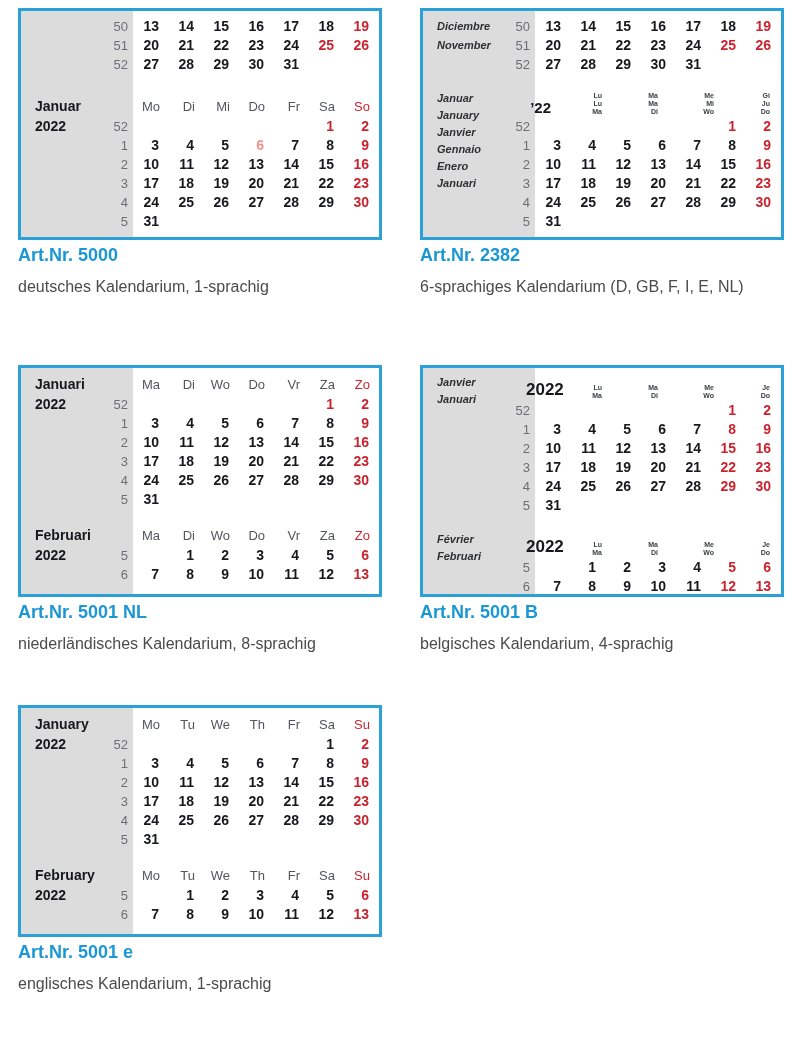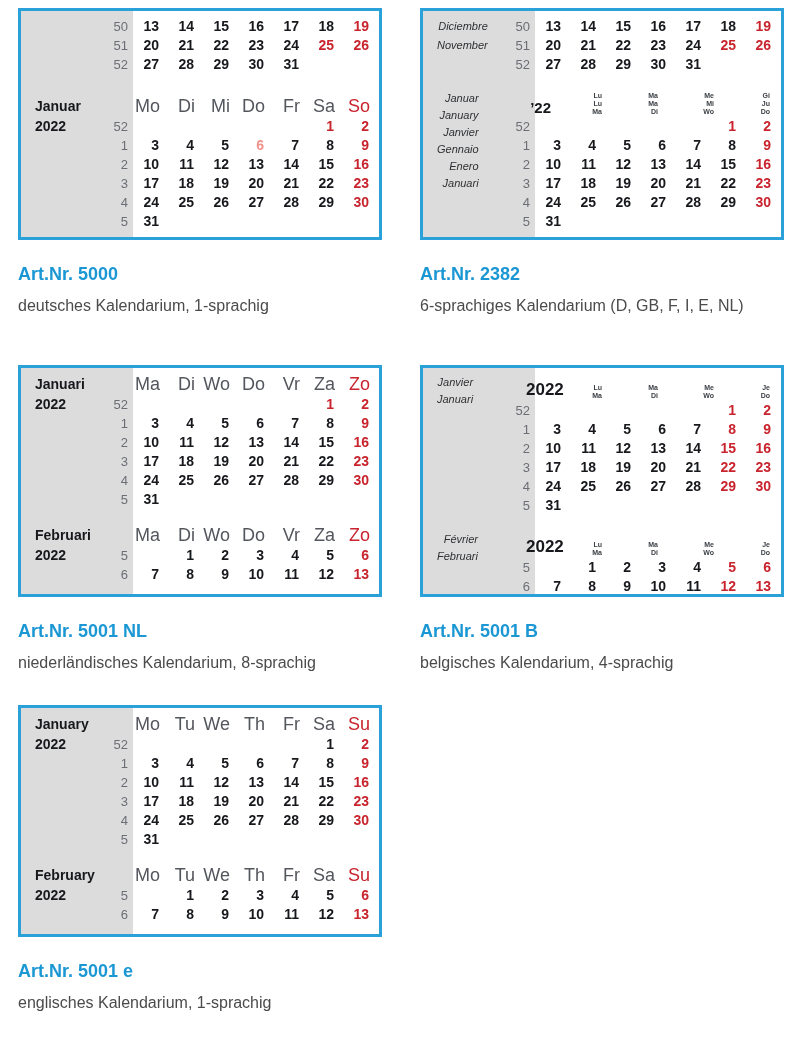--- a/index.html
+++ b/index.html
@@ -20,43 +20,43 @@
     background:#dcdcdc; }
   .calendar-body { position:relative; padding-top:6px; }
 
   .section { position:relative; }
   .section + .section { margin-top:16px; }
   .block[data-cal="0"] .section + .section { margin-top:22px; }
 
   .label { position:absolute; left:14px; top:0; color:#17181c; white-space:nowrap; }
   .label.bold   { font-weight:bold; font-size:14px; line-height:20px; }
   .label.italic { font-style:italic; font-size:11px; line-height:17px;
-                  color:#2e3033; font-weight:normal;text-align:right; }
+                  color:#2e3033; font-weight:bold; }
   .block[data-cal="1"] .sec-0 .label.italic { line-height:19px; }
 
   .row { display:flex; height:19px; line-height:19px; }
   .row.head { height:21px; line-height:21px; }
   .row.head.stacked { height:27px; line-height:normal; align-items:flex-end;
                       padding-bottom:1px;gap:21px; }
   .sp  { width:82px; flex:none; }
   .wk  { width:30px; flex:none; text-align:right; padding-right:5px;
          color:#6b6e74; font-size:13px; white-space:nowrap; }
   .wk.year { color:#17181c; font-weight:bold; overflow:visible; }
   .block[data-cal="1"] .wk.year { font-size:15px; }
   .block[data-cal="3"] .wk.year { font-size:17px; }
   .day { width:35px; flex:none; text-align:right; padding-right:9px;
          font-weight:bold; font-size:14px; color:#17181c; }
   .hcell { width:35px; flex:none; text-align:right; padding-right:8px;
-           color:#53565c; font-size:18px; }
+           color:#53565c; font-size:13px; }
   .stacked .hcell { padding-right:10px; font-size:7px; font-weight:bold;
                     line-height:8px; color:#3c4046; }
   .red  { color:#c9242e !important; }
   .pink { color:#f0938b !important; }
 
-  .caption { margin-top:24px; }
+  .caption { margin-top:5px; }
   .artnr { color:#1b97d4; font-weight:bold; font-size:18px; }
   .desc  { color:#4b4b4b; font-size:16px; margin-top:9px; line-height:1.55; }
   .desc + .desc { margin-top:7px; }
 </style>
 </head>
 <body>
 
 <div class="block pos-0" data-cal="0">
   <div class="calbox">
     <div class="graypanel"></div>

